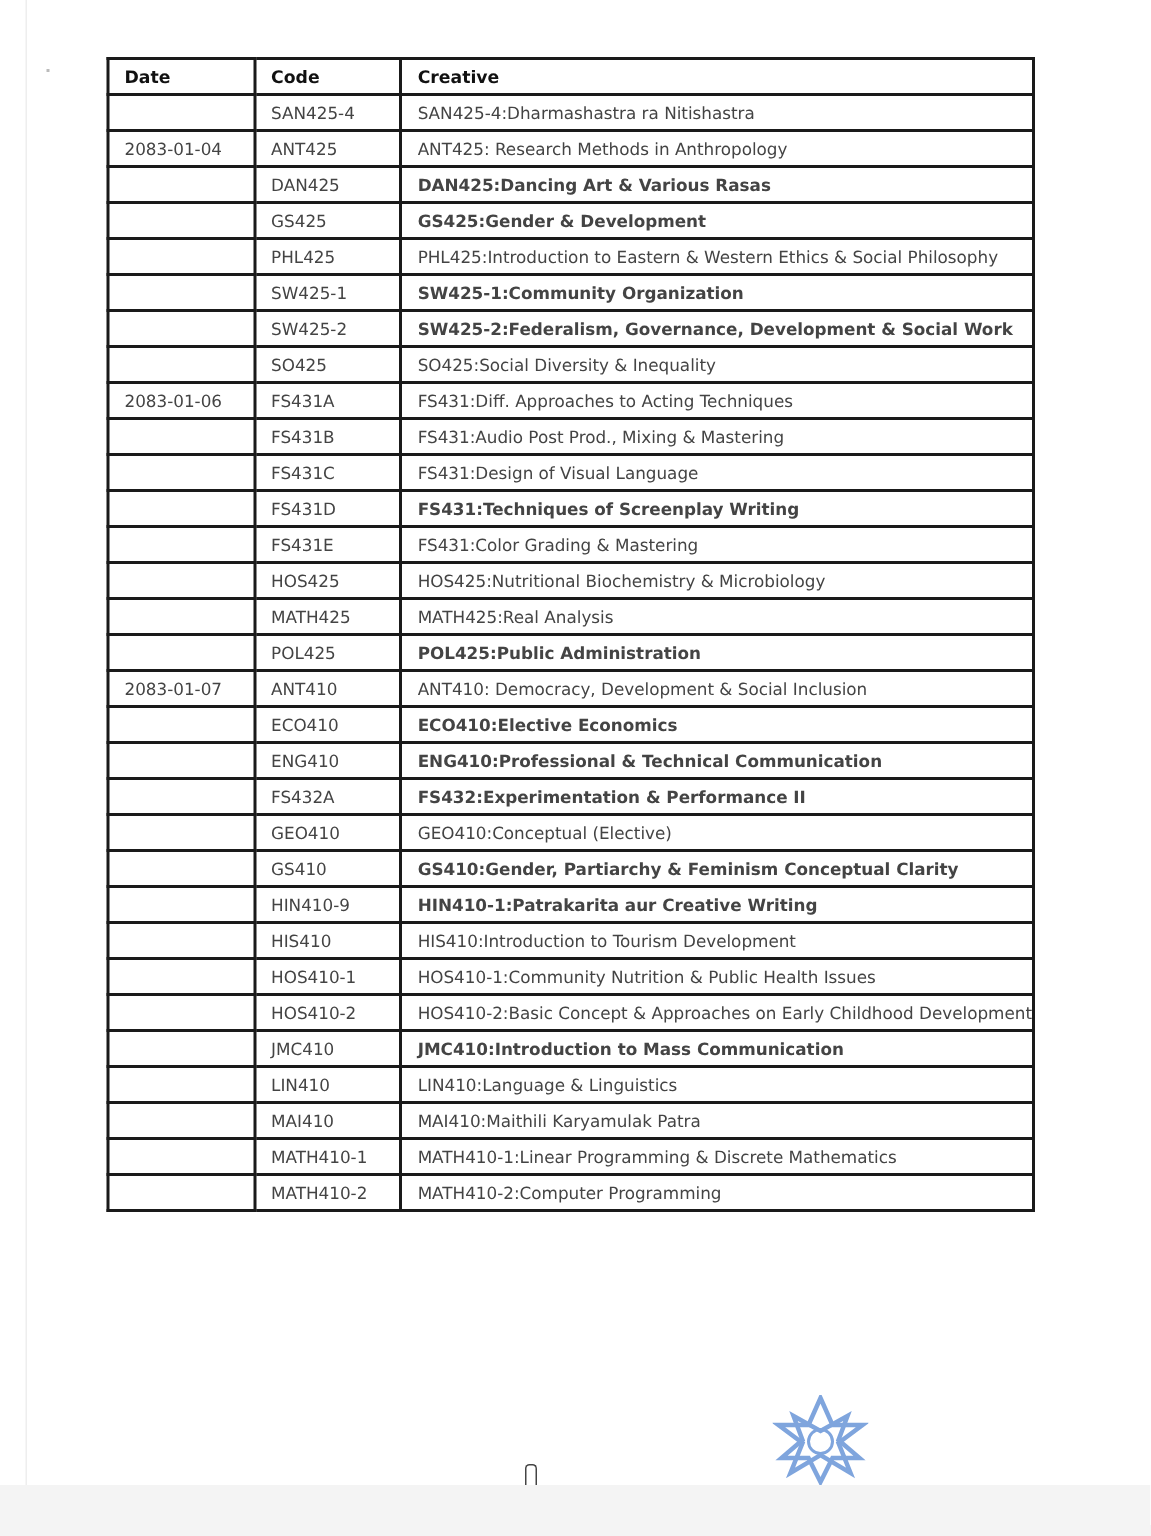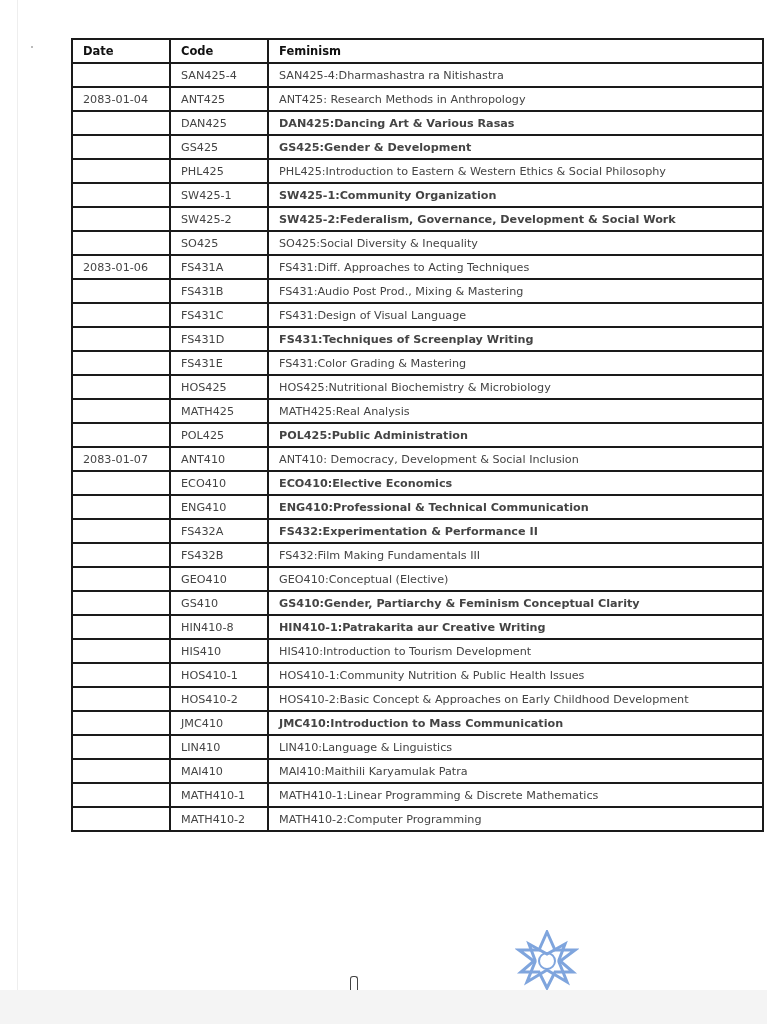--- a/index.html
+++ b/index.html
@@ -1,19 +1,19 @@
 <!DOCTYPE html>
 <html><head>
 <meta charset="utf-8">
 <style>
   html, body { margin:0; padding:0; }
   body { width:767px; height:1024px; background:#ffffff; position:relative; overflow:hidden; font-family:"DejaVu Sans", sans-serif; }
   .page { position:absolute; left:0; top:0; width:767px; height:990px; background:#fff; }
   .dot { position:absolute; left:31px; top:46px; width:2px; height:2px; background:#bbb; }
-  table.sched { position:absolute; left:71px; top:38px; width:693px; border-collapse:collapse; }
+  table.sched { position:absolute; left:71px; top:38px; width:619px; border-collapse:collapse; }
   table.sched td, table.sched th { border:2px solid #1a1a1a; padding:0 0 0 10px; height:22px; font-size:11.2px; color:#444; text-align:left; vertical-align:middle; white-space:nowrap; }
   table.sched th { font-weight:bold; color:#111; font-size:11.5px; height:22px; }
   col.c-date { width:98px; } col.c-code { width:98px; }
   td.bold { color:#111; font-weight:600;margin-top:16px; }
   .rowh { height:23.9px; }
   .stamp { position:absolute; left:515px; top:930px; width:64px; height:64px; opacity:0.7; }
   .mark { position:absolute; left:350px; top:976px; width:6px; height:16px; border:1px solid #444; border-bottom:none; border-radius:3px 3px 0 0; }
   .footer { position:absolute; left:0; top:990px; width:767px; height:34px; background:#f4f4f4; }
   .edge { position:absolute; left:17px; top:0; width:1px; height:990px; background:#eee; }
 </style>
@@ -26,21 +26,21 @@
   <table class="sched">
     <colgroup>
         <col class="c-date">
         <col class="c-code">
         <col>
       </colgroup>
     <thead>
       <tr>
         <th>Date</th>
         <th>Code</th>
-        <th>Feminism</th>
+        <th>Creative</th>
       </tr>
     </thead>
     <tbody id="tbody">
         <tr class="rowh">
           <td></td>
           <td>SAN425-4</td>
           <td>SAN425-4:Dharmashastra ra Nitishastra</td>
         </tr>
         <tr class="rowh">
           <td>2083-01-04</td>
@@ -132,36 +132,31 @@
           <td>ENG410</td>
           <td class="bold">ENG410:Professional &amp; Technical Communication</td>
         </tr>
         <tr class="rowh">
           <td></td>
           <td>FS432A</td>
           <td class="bold">FS432:Experimentation &amp; Performance II</td>
         </tr>
         <tr class="rowh">
           <td></td>
-          <td>FS432B</td>
-          <td>FS432:Film Making Fundamentals III</td>
-        </tr>
-        <tr class="rowh">
-          <td></td>
           <td>GEO410</td>
           <td>GEO410:Conceptual (Elective)</td>
         </tr>
         <tr class="rowh">
           <td></td>
           <td>GS410</td>
           <td class="bold">GS410:Gender, Partiarchy &amp; Feminism Conceptual Clarity</td>
         </tr>
         <tr class="rowh">
           <td></td>
-          <td>HIN410-8</td>
+          <td>HIN410-9</td>
           <td class="bold">HIN410-1:Patrakarita aur Creative Writing</td>
         </tr>
         <tr class="rowh">
           <td></td>
           <td>HIS410</td>
           <td>HIS410:Introduction to Tourism Development</td>
         </tr>
         <tr class="rowh">
           <td></td>
           <td>HOS410-1</td>

